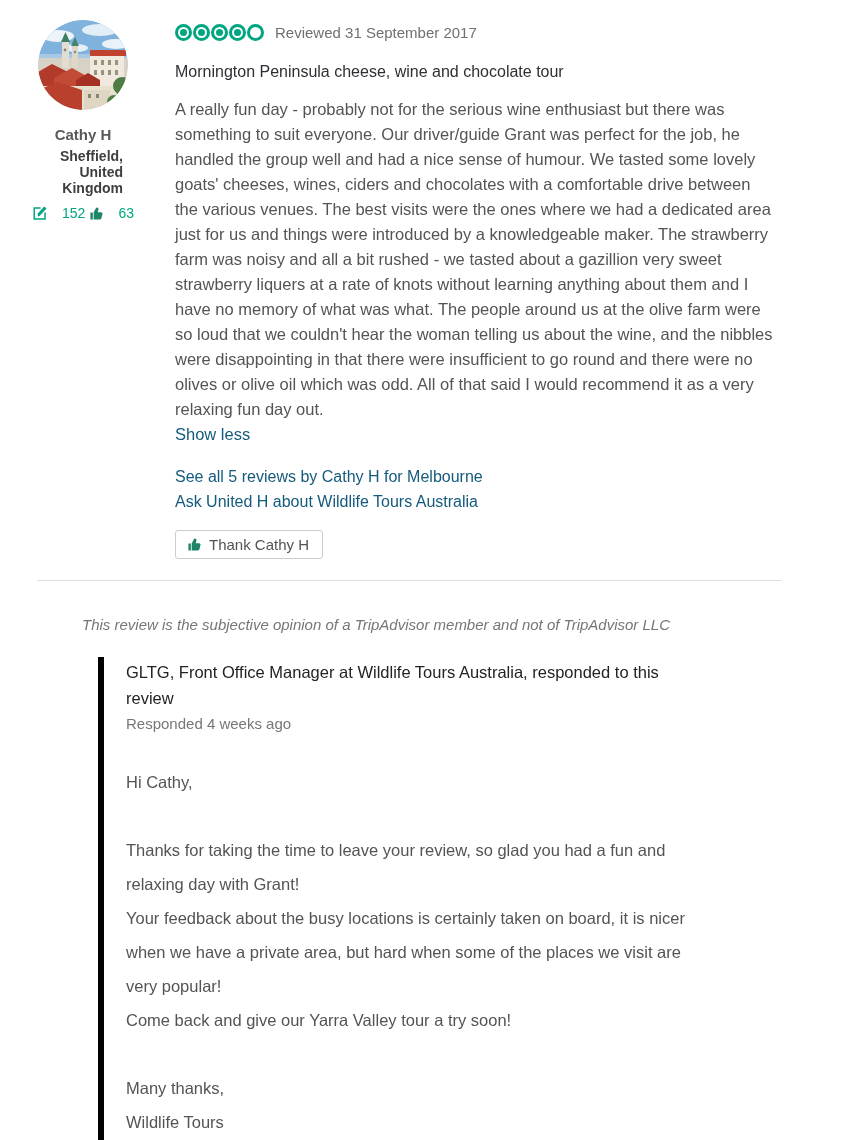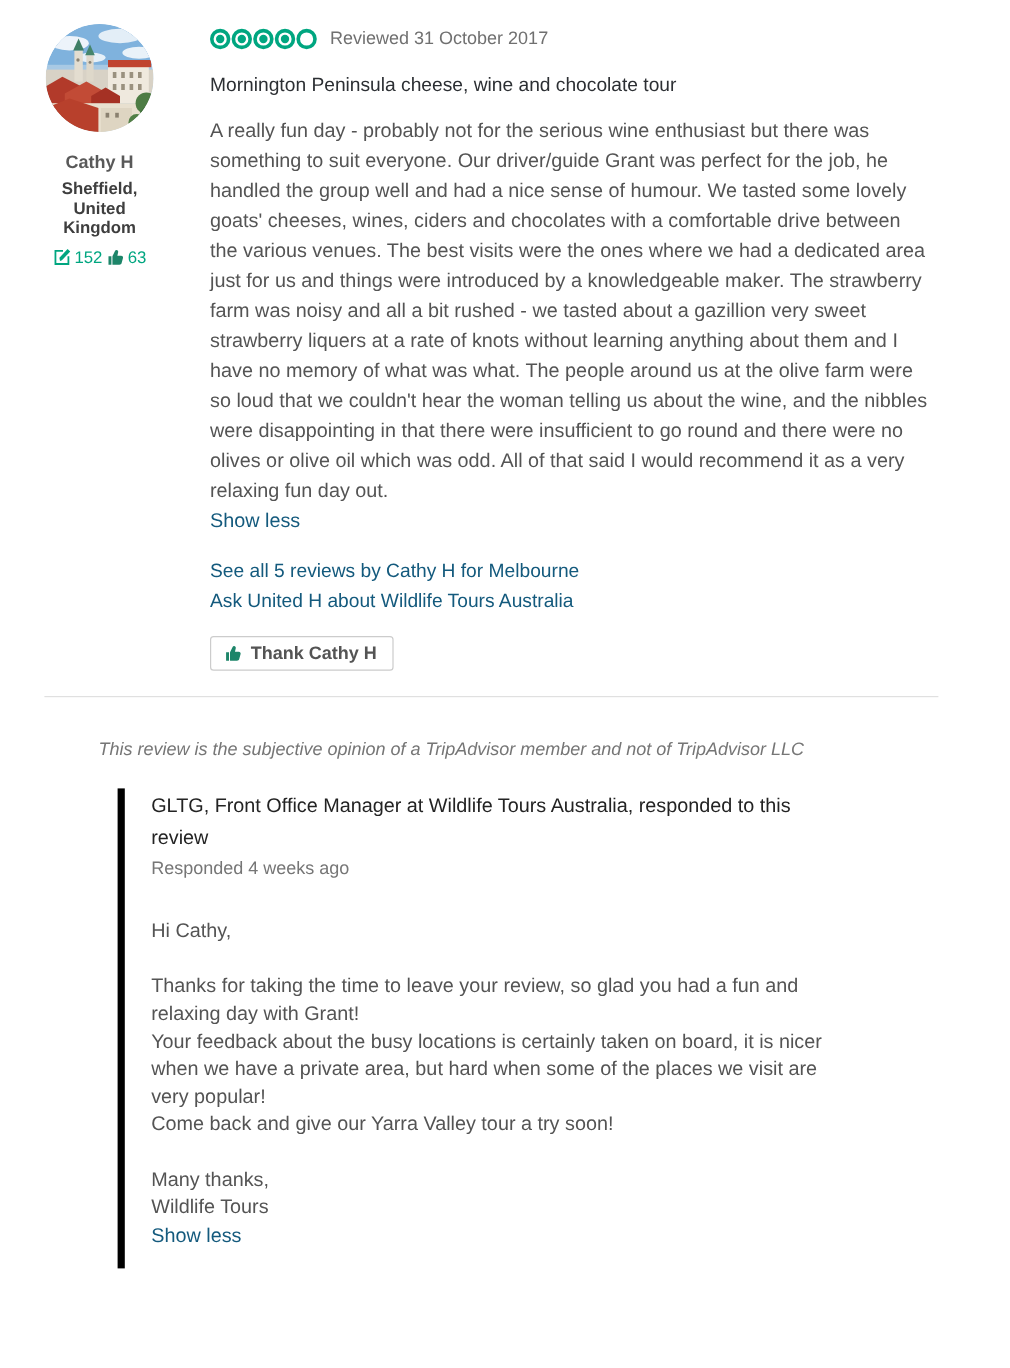--- a/index.html
+++ b/index.html
@@ -14,28 +14,28 @@
   
   .review-row { display:flex; padding-left:37px; }
   .reviewer-col { width:92px; flex:0 0 92px; text-align:center; }
   .avatar {
     width:90px; height:90px; border-radius:50%; overflow:hidden;
     display:inline-block; cursor:pointer;
   }
   .reviewer-name { margin-top:12px; font-size:15px; color:#595959; cursor:pointer;font-weight:bold; }
   .reviewer-location {
     margin:5px auto 0; width:80px; font-size:14px; font-weight:bold;
-    color:#3e3e3e; line-height:16px;
+    color:#3e3e3e; line-height:16px;text-align:right;
   }
   .reviewer-stats {
     margin-top:9px; font-size:14px; color:#00a680;
     display:flex; align-items:center; justify-content:center; gap:4px;
   }
   .reviewer-stats svg { display:block; }
-  .stat-group { display:flex; align-items:flex-end; gap:2px; }
+  .stat-group { display:flex; align-items:flex-end; gap:14px; }
 
   .review-col { margin-left:46px; width:602px; }
 
   .rating-row { display:flex; align-items:center; height:24px; }
   .bubbles { display:flex; align-items:center; }
   .bubble {
     position:relative; display:inline-block;
     width:17px; height:17px; border:3px solid #00a680; border-radius:50%;
     background:#fff; margin-right:1px;
   }
@@ -55,41 +55,41 @@
   }
   a.link { color:#145a7d; text-decoration:none; cursor:pointer; }
   .show-less { display:inline-block; font-size:16.5px; line-height:25px; }
   .review-links { margin-top:17px; font-size:16px; line-height:25px; }
   .review-links div { margin-bottom:0; }
 
   .thank-btn {
     margin-top:16px; display:inline-flex; align-items:center; gap:7px;
     background:#fff; border:1px solid #ccc; border-radius:3px;
     padding:5px 13px 5px 11px; font-size:15px; color:#545454;
-    font-family:inherit; cursor:pointer;font-weight:bold;
+    font-family:inherit; cursor:pointer;
   }
 
   
   .divider { border:none; border-top:1px solid #e0e0e0; margin:21px 60px 0 37px; }
   .disclaimer {
     margin:35px 0 0 82px; font-size:15px; font-style:italic; color:#767676;
   }
 
   
   .response-block {
     margin:24px 0 0 98px; border-left:6px solid #000000;
     padding:2px 0 14px 22px; width:604px;
   }
   .response-heading {
     font-size:16.5px; line-height:26px; color:#232323; max-width:578px;
   }
   .response-date { margin-top:4px; font-size:15px; color:#767676; }
   .response-body {
     margin-top:33px; max-width:578px;
-    font-size:16.5px; line-height:23px; color:#545454; white-space:pre-line;
+    font-size:16.5px; line-height:34px; color:#545454; white-space:pre-line;
   }
   .response-showless { font-size:16.5px; line-height:25px; }
   .report-link { display:inline-block; margin-top:27px; font-size:15.5px; }
 </style>
 </head>
 <body>
 
 <div class="page">
 
   <div class="review-row">
@@ -168,21 +168,21 @@
 
     <div class="review-col">
       <div class="rating-row">
         <span class="bubbles">
             <span class="bubble filled"></span>
             <span class="bubble filled"></span>
             <span class="bubble filled"></span>
             <span class="bubble filled"></span>
             <span class="bubble"></span>
           </span>
-        <span class="review-date">Reviewed 31 October 2017</span>
+        <span class="review-date">Reviewed 31 September 2017</span>
       </div>
 
       <h1 class="review-title">Mornington Peninsula cheese, wine and chocolate tour</h1>
 
       <div class="review-body">A really fun day - probably not for the serious wine enthusiast but there was something to suit everyone. Our driver/guide Grant was perfect for the job, he handled the group well and had a nice sense of humour. We tasted some lovely goats' cheeses, wines, ciders and chocolates with a comfortable drive between the various venues. The best visits were the ones where we had a dedicated area just for us and things were introduced by a knowledgeable maker. The strawberry farm was noisy and all a bit rushed - we tasted about a gazillion very sweet strawberry liquers at a rate of knots without learning anything about them and I have no memory of what was what. The people around us at the olive farm were so loud that we couldn't hear the woman telling us about the wine, and the nibbles were disappointing in that there were insufficient to go round and there were no olives or olive oil which was odd. All of that said I would recommend it as a very relaxing fun day out.</div>
       <a class="link show-less">Show less</a>
 
       <div class="review-links">
         <div><a class="link">See all 5 reviews by Cathy H for Melbourne</a></div>
         <div><a class="link">Ask United H about Wildlife Tours Australia</a></div>

